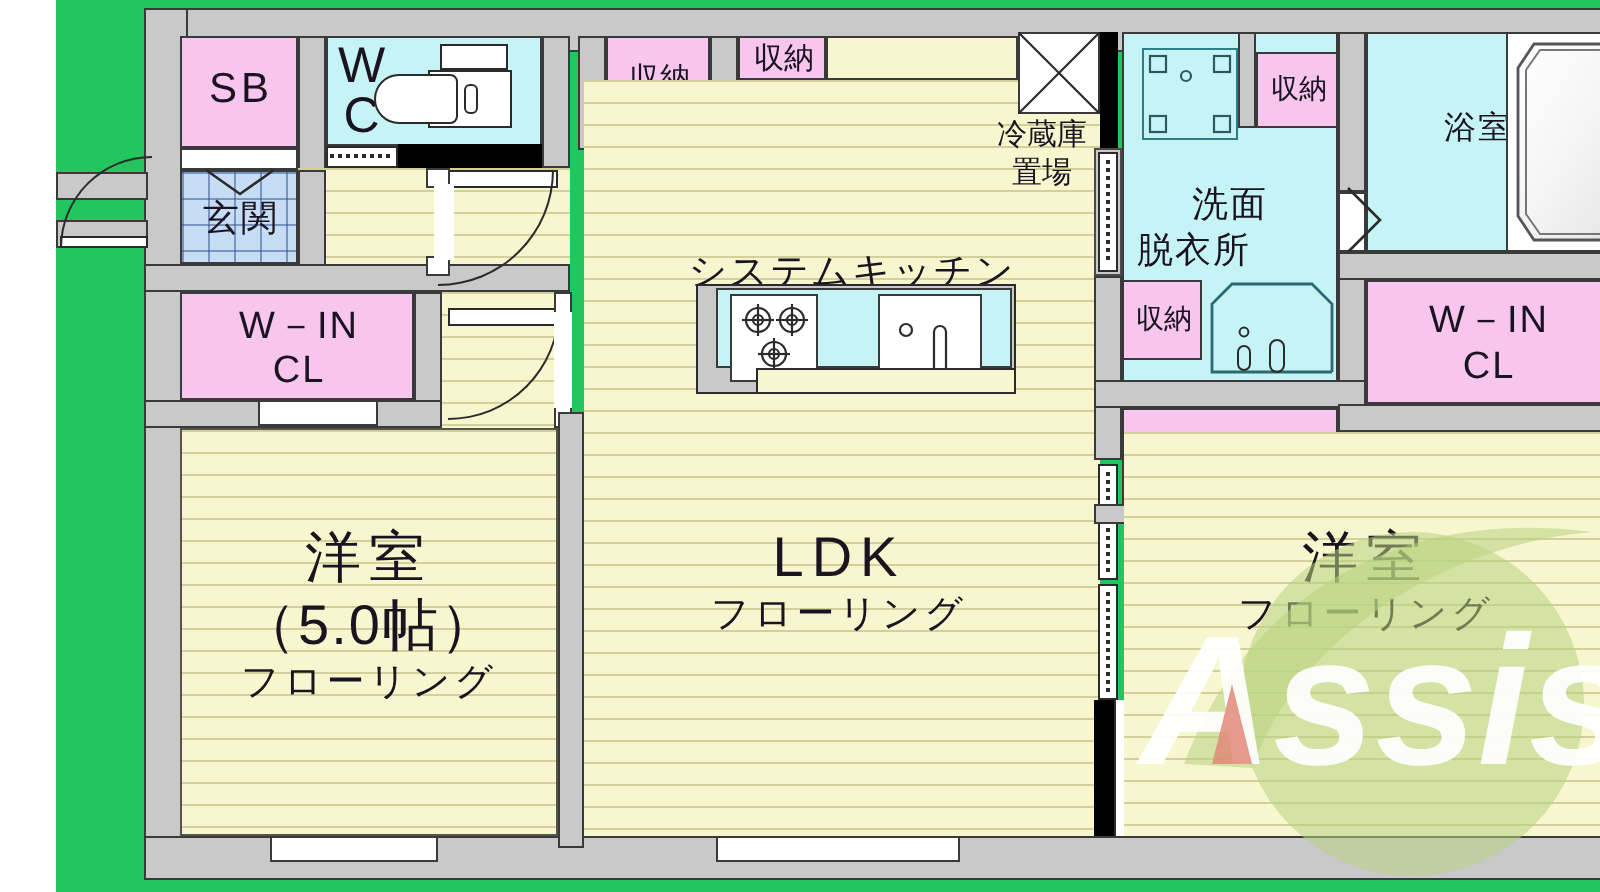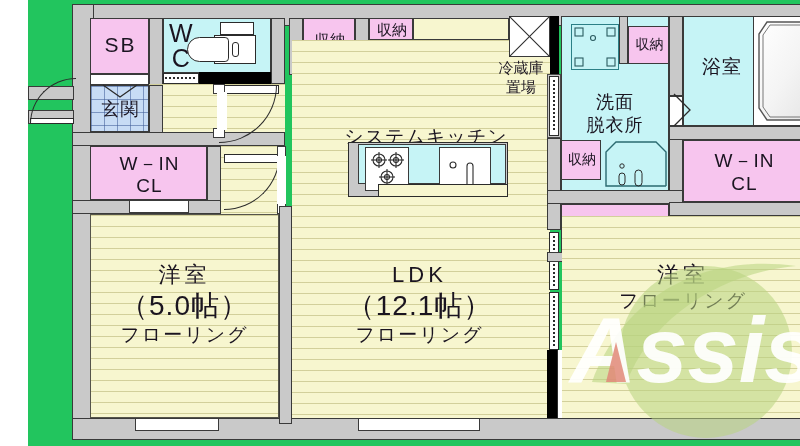--- a/index.html
+++ b/index.html
@@ -33,21 +33,21 @@
 
   
   .lbl{position:absolute;color:#1a1420;text-align:center;line-height:1.12;
        letter-spacing:.5px;white-space:nowrap;font-weight:400;}
   .lbl.mid{font-size:21px;letter-spacing:2px;}
   .lbl.sm{font-size:16px;letter-spacing:1px;}
   .lbl.xs{font-size:14px;letter-spacing:0px;}
   .lbl.tiny{font-size:12.5px;letter-spacing:0px;}
 
   .roomlabel{position:absolute;text-align:center;color:#1a1420;line-height:1.22;}
-  .roomlabel .l1{font-size:22px;letter-spacing:4px;}
+  .roomlabel .l1{font-size:28px;letter-spacing:4px;}
   .roomlabel .l2{font-size:28px;letter-spacing:1px;}
   .roomlabel .l3{font-size:19px;letter-spacing:2px;}
   .blackbar{background:#000000;}
   .slide{background:#ffffff;border:1px solid #2b2b2b;}
   .dotted{background-image:repeating-linear-gradient(to right,#2b2b2b 0 2px,transparent 2px 4px);}
   .dottedv{background-image:repeating-linear-gradient(to bottom,#2b2b2b 0 2px,transparent 2px 4px);}
 
   
   #wm{position:absolute;right:-8px;bottom:4px;width:280px;height:210px;pointer-events:none;}
   #wm svg{width:100%;height:100%;}
@@ -184,42 +184,41 @@
   <div class="abs white" style="left:411px;top:147px;width:52px;height:42px;"></div>
   <svg class="abs" style="left:411px;top:147px;width:52px;height:42px;" viewBox="0 0 52 42">
     <circle cx="14" cy="18" r="3" fill="none" stroke="#2b2b2b" stroke-width="1.1"></circle>
     <rect x="28" y="16" width="6" height="25" rx="3" fill="none" stroke="#2b2b2b" stroke-width="1.1"></rect>
   </svg>
 
   <div class="abs" style="left:350px;top:184px;width:130px;height:13px;background:#f7f6cf;border:1.1px solid #2b2b2b;"></div>
 
   <div class="roomlabel" style="left:264px;top:262px;width:255px;">
     <div class="l1">LDK</div>
-    <div class="l2">（12.1帖）</div>
     <div class="l3">フローリング</div>
   </div>
 
   <div class="abs white" style="left:330px;top:418px;width:122px;height:13px;"></div>
 
   <div class="abs blackbar" style="left:522px;top:16px;width:9px;height:58px;"></div>
   <div class="abs" style="left:519px;top:74px;width:14px;height:64px;background:#c9c9c9;border:1px solid #4a4a4a;"></div>
   <div class="abs slide" style="left:521px;top:76px;width:10px;height:60px;"></div>
   <div class="abs dottedv" style="left:525px;top:80px;width:2px;height:52px;"></div>
 
   <div class="abs wall" style="left:519px;top:138px;width:14px;height:92px;"></div>
   <div class="abs slide" style="left:521px;top:232px;width:10px;height:58px;"></div>
   <div class="abs dottedv" style="left:525px;top:236px;width:2px;height:50px;"></div>
   <div class="abs slide" style="left:521px;top:292px;width:10px;height:58px;"></div>
   <div class="abs dottedv" style="left:525px;top:296px;width:2px;height:50px;"></div>
   <div class="abs blackbar" style="left:519px;top:350px;width:10px;height:68px;"></div>
   <div class="abs" style="left:529px;top:350px;width:5px;height:68px;background:#ffffff;border-left:1px solid #2b2b2b;"></div>
 
   <div class="abs cyan" style="left:533px;top:16px;width:108px;height:190px;"></div>
   <span class="lbl sm" style="left:533px;top:92px;width:108px;font-size:18px;letter-spacing:1px;">洗面</span>
-  <span class="lbl sm" style="left:533px;top:115px;width:108px;font-size:18px;letter-spacing:1px;">脱衣所</span>
+  <span class="lbl sm" style="left:515px;top:115px;width:108px;font-size:18px;letter-spacing:1px;">脱衣所</span>
 
   <div class="abs" style="left:543px;top:24px;width:48px;height:46px;background:#c6f4f6;border:1.4px solid #2b7f86;"></div>
   <svg class="abs" style="left:543px;top:24px;width:48px;height:46px;" viewBox="0 0 48 46">
     <rect x="4" y="4" width="8" height="8" fill="none" stroke="#2b5b60" stroke-width="1.1"></rect>
     <rect x="36" y="4" width="8" height="8" fill="none" stroke="#2b5b60" stroke-width="1.1"></rect>
     <rect x="4" y="34" width="8" height="8" fill="none" stroke="#2b5b60" stroke-width="1.1"></rect>
     <rect x="36" y="34" width="8" height="8" fill="none" stroke="#2b5b60" stroke-width="1.1"></rect>
     <circle cx="22" cy="14" r="2.5" fill="none" stroke="#2b5b60" stroke-width="1.1"></circle>
   </svg>
 
@@ -239,21 +238,21 @@
   <div class="abs pink" style="left:533px;top:140px;width:40px;height:40px;">
     <span class="lbl tiny" style="left:0;top:11px;width:40px;font-size:14px;">収納</span>
   </div>
 
   <div class="abs wall" style="left:641px;top:16px;width:14px;height:80px;"></div>
   <div class="abs wall" style="left:641px;top:126px;width:14px;height:80px;"></div>
   <div class="abs white" style="left:641px;top:96px;width:14px;height:30px;"></div>
   <div class="abs wall" style="left:519px;top:190px;width:136px;height:14px;"></div>
 
   <div class="abs cyan" style="left:655px;top:16px;width:143px;height:110px;"></div>
-  <span class="lbl sm" style="left:660px;top:56px;width:68px;font-size:19px;letter-spacing:1px;">浴室</span>
+  <span class="lbl sm" style="left:660px;top:56px;width:68px;font-size:16px;letter-spacing:1px;text-align:right;">浴室</span>
 
   <svg class="abs" style="left:644px;top:92px;width:20px;height:36px;" viewBox="0 0 20 36">
     <polyline points="2,2 18,18 2,34" fill="none" stroke="#2b2b2b" stroke-width="1.3"></polyline>
   </svg>
 
   <div class="abs white" style="left:725px;top:16px;width:73px;height:110px;"></div>
   <svg class="abs" style="left:729px;top:20px;width:65px;height:102px;" viewBox="0 0 65 102">
     <defs>
       <linearGradient id="tubg" x1="0" y1="0" x2="1" y2="1">
         <stop offset="0%" stop-color="#ffffff"></stop>

